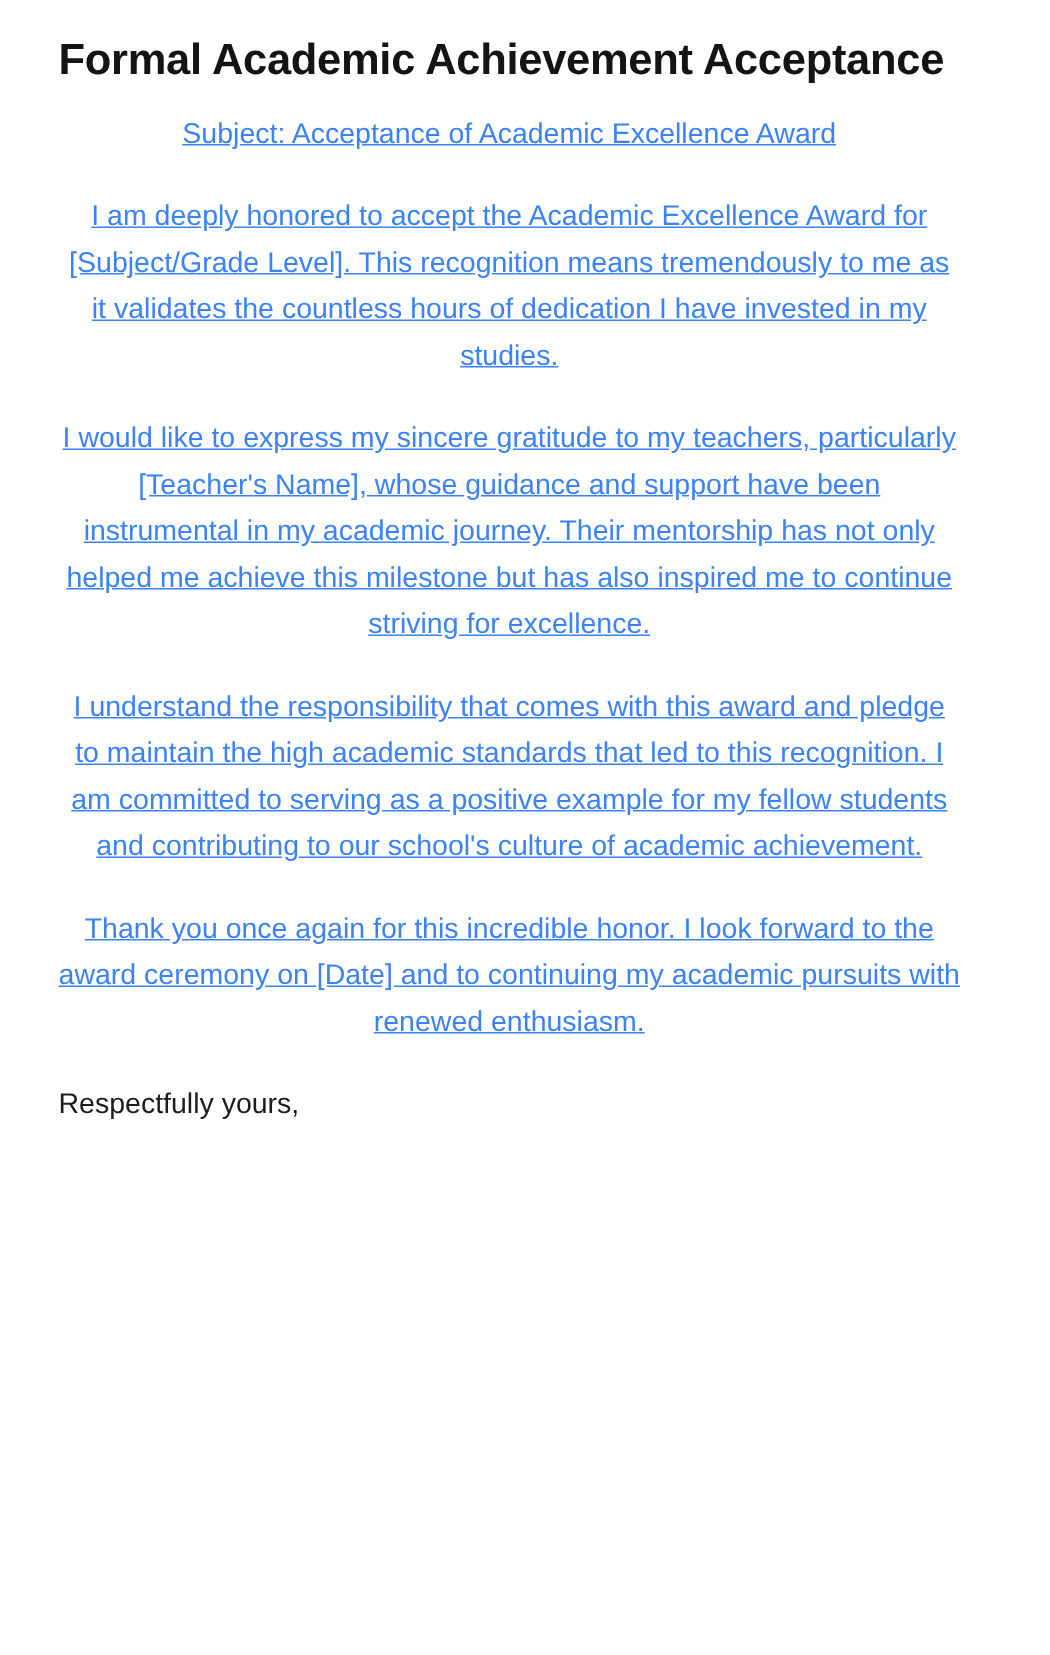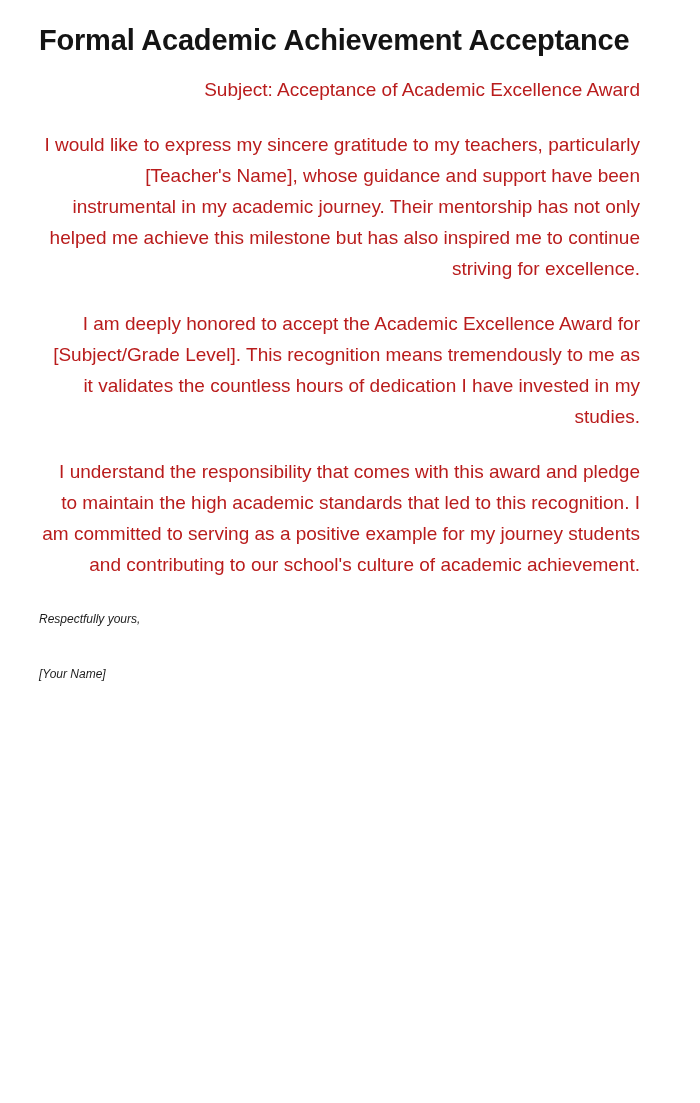--- a/index.html
+++ b/index.html
@@ -44,60 +44,60 @@
   }
 
   .body-block {
     margin-top: 18px;
     max-width: 601px;
   }
 
   .para {
     font-size: 19px;
     line-height: 31px;
-    color: #b91c1c;
+    color: #3b82f6;
     margin: 0 0 24px 0;
     max-width: 601px;
-    text-align: right;
+    text-align: center;
     word-spacing: 0px;
+    text-decoration: underline;
   }
 
   .para:last-child {
     margin-bottom: 0;
   }
 
   .closing-line {
-    font-size: 12px;
+    font-size: 19px;
     line-height: 31px;
     color: #1c1c1c;
     margin: 0 0 24px 0;
-    font-style: italic;
   }
 </style>
 </head>
 <body>
 
 <div class="page">
   <article class="doc">
 
     <h1 class="doc-title">Formal Academic Achievement Acceptance</h1>
 
     <div class="body-block">
 
       <p class="para">Subject: Acceptance of Academic Excellence Award</p>
 
 
+      <p class="para">I am deeply honored to accept the Academic Excellence Award for [Subject/Grade Level]. This recognition means tremendously to me as it validates the countless hours of dedication I have invested in my studies.</p>
+
       <p class="para">I would like to express my sincere gratitude to my teachers, particularly [Teacher's Name], whose guidance and support have been instrumental in my academic journey. Their mentorship has not only helped me achieve this milestone but has also inspired me to continue striving for excellence.</p>
 
-      <p class="para">I am deeply honored to accept the Academic Excellence Award for [Subject/Grade Level]. This recognition means tremendously to me as it validates the countless hours of dedication I have invested in my studies.</p>
+      <p class="para">I understand the responsibility that comes with this award and pledge to maintain the high academic standards that led to this recognition. I am committed to serving as a positive example for my fellow students and contributing to our school's culture of academic achievement.</p>
 
-      <p class="para">I understand the responsibility that comes with this award and pledge to maintain the high academic standards that led to this recognition. I am committed to serving as a positive example for my journey students and contributing to our school's culture of academic achievement.</p>
-
+      <p class="para">Thank you once again for this incredible honor. I look forward to the award ceremony on [Date] and to continuing my academic pursuits with renewed enthusiasm.</p>
 
       <p class="closing-line">Respectfully yours,</p>
 
-      <p class="closing-line">[Your Name]</p>
 
 
 
     </div>
   </article>
 </div>
 
 </body></html>

